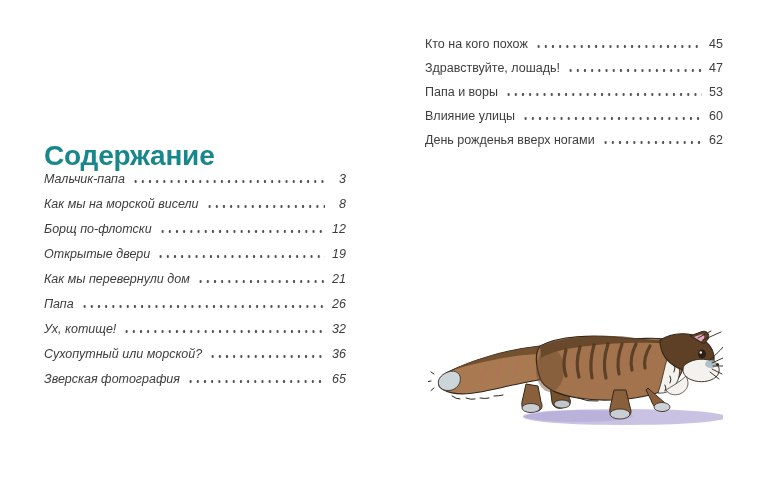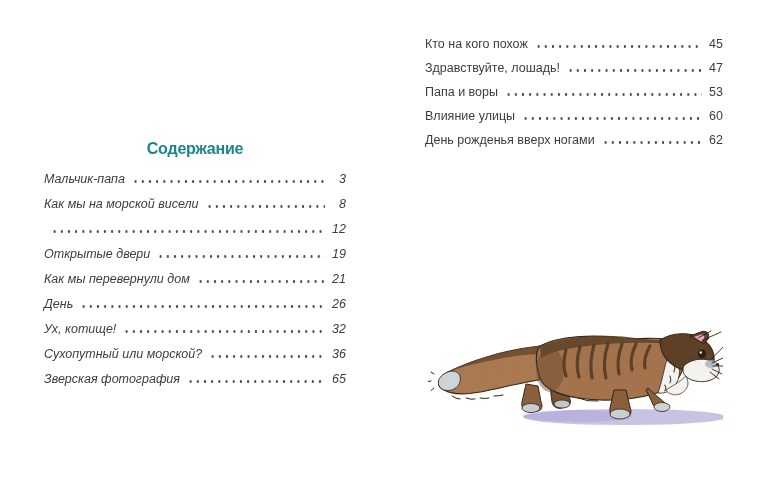--- a/index.html
+++ b/index.html
@@ -10,22 +10,22 @@
     color:#3d3d3d;
     overflow:hidden;
   }
   .spread { position:absolute; inset:0; }
   .page { position:absolute; top:0; height:355px; }
   .page-left  { left:44px;  width:302px; }
   .page-right { left:425px; width:298px; }
 
   .contents-title {
     position:absolute; top:140px; left:0; width:100%;
-    text-align:center;
-    font-size:16px; font-weight:bold; letter-spacing:-0.2px;
+    text-align:left;
+    font-size:28px; font-weight:bold; letter-spacing:-0.2px;
     color:#18878b;
   }
 
   .toc-list { position:absolute; left:0; right:0; }
   .toc-list-left  { top:167px;font-style:italic; }
   .toc-list-right { top:32px; }
 
   .toc-row {
     display:flex; align-items:baseline;
     font-size:12.5px;
@@ -63,35 +63,36 @@
         <span class="toc-entry-title">Мальчик-папа</span>
         <span class="toc-dots"></span>
         <span class="toc-page">3</span>
       </div>
       <div class="toc-row">
         <span class="toc-entry-title">Как мы на морской висели</span>
         <span class="toc-dots"></span>
         <span class="toc-page">8</span>
       </div>
       <div class="toc-row">
+        <span class="toc-entry-title">Борщ по-флотски</span>
         <span class="toc-dots"></span>
         <span class="toc-page">12</span>
       </div>
       <div class="toc-row">
         <span class="toc-entry-title">Открытые двери</span>
         <span class="toc-dots"></span>
         <span class="toc-page">19</span>
       </div>
       <div class="toc-row">
         <span class="toc-entry-title">Как мы перевернули дом</span>
         <span class="toc-dots"></span>
         <span class="toc-page">21</span>
       </div>
       <div class="toc-row">
-        <span class="toc-entry-title">День</span>
+        <span class="toc-entry-title">Папа</span>
         <span class="toc-dots"></span>
         <span class="toc-page">26</span>
       </div>
       <div class="toc-row">
         <span class="toc-entry-title">Ух, котище!</span>
         <span class="toc-dots"></span>
         <span class="toc-page">32</span>
       </div>
       <div class="toc-row">
         <span class="toc-entry-title">Сухопутный или морской?</span>

